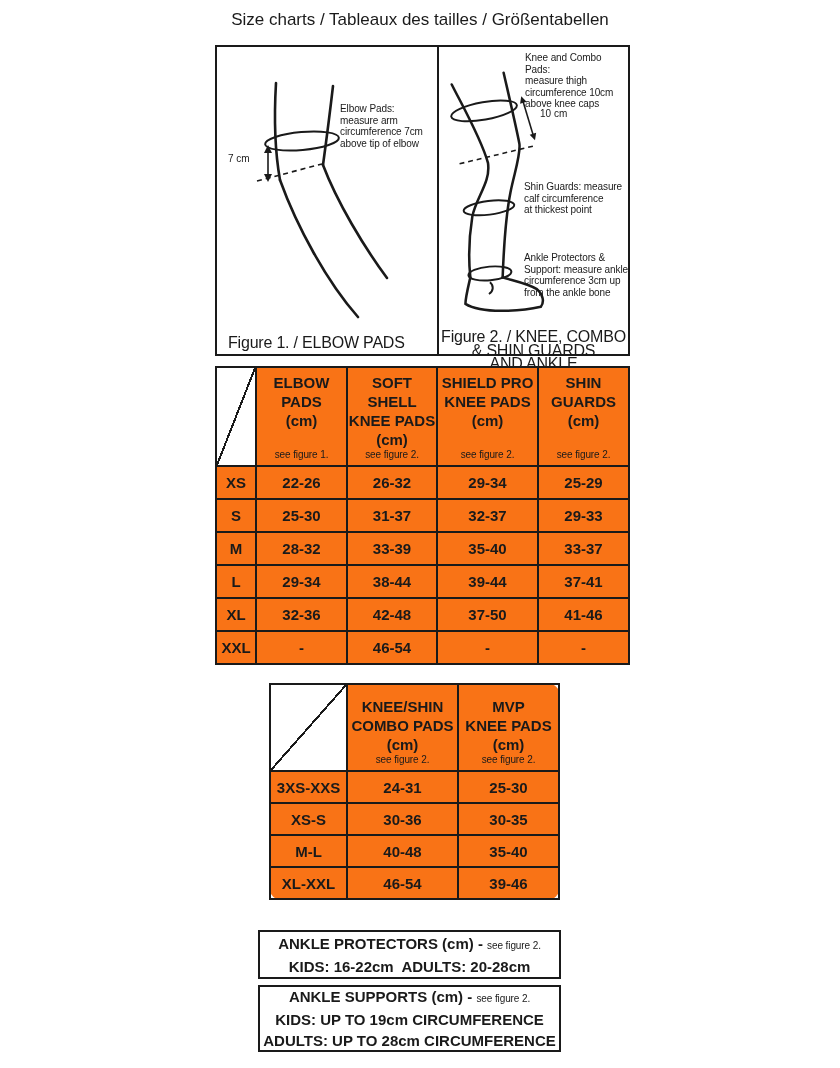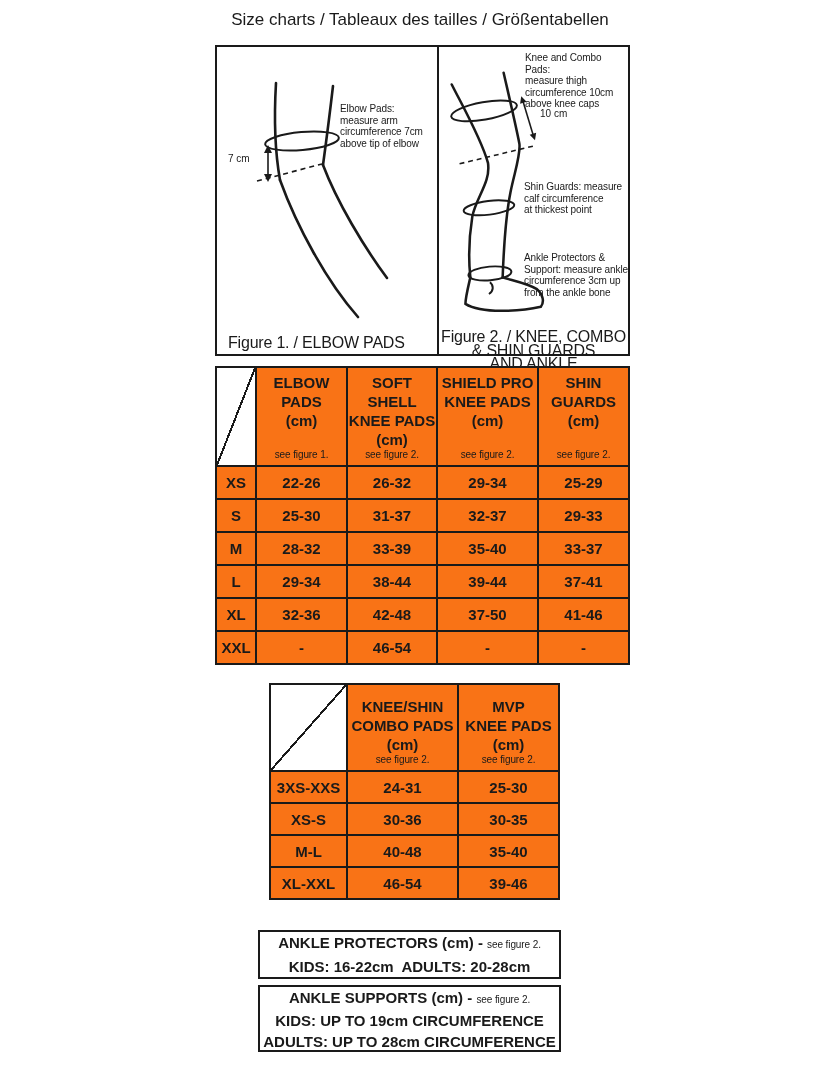--- a/index.html
+++ b/index.html
@@ -41,41 +41,41 @@
   
   table.tbl {
     position:absolute; border-collapse:collapse; table-layout:fixed;
     background:#f97316;
   }
   .tbl th, .tbl td {
     border:2px solid #1a1a1a; text-align:center; vertical-align:middle;
     font-size:15px; font-weight:bold; padding:0;
   }
   .tbl.main { left:215px; top:366px; width:413px; }
-  .tbl.combo { left:269px; top:683px; width:289px; }
+  .tbl.combo { left:269px; top:683px; width:289px;border-radius:13px; }
   .tbl .head-cell { vertical-align:top; }
   .h-wrap { display:flex; flex-direction:column; height:100%; align-items:center; }
   .h-title { white-space:pre-line; font-size:15px; line-height:19px; margin-top:5px; }
   .combo .h-title { margin-top:12px; }
   .h-note { font-size:10px; font-weight:normal; margin-top:auto; margin-bottom:5px; letter-spacing:-0.1px; }
   .tbl.main .head-row th { height:84px; }
   .tbl.main .data-row td { height:33px; }
   .tbl.combo .head-row th { height:85px; }
   .tbl.combo .data-row td { height:32px; }
   .diag {
     background:linear-gradient(to bottom right,
       #fff calc(50% - 1px), #1a1a1a calc(50% - 1px),
       #1a1a1a calc(50% + 1px), #fff calc(50% + 1px));
   }
 
   
   .ankle-box {
     position:absolute; left:258px; width:303px; border:2px solid #1a1a1a;
     text-align:center; font-weight:bold; font-size:15px; line-height:21px;
-    background:#fff; display:flex; flex-direction:column; justify-content:space-between;
+    background:#fff; display:flex; flex-direction:column; justify-content:center;
   }
   .ankle-protectors { top:930px; height:49px; }
   .ankle-supports { top:985px; height:67px; }
   .small-note { font-size:10px; font-weight:normal; letter-spacing:-0.1px; }
   .keep-space { white-space:pre-wrap; }
 </style>
 </head>
 <body>
 
 <div class="page">

